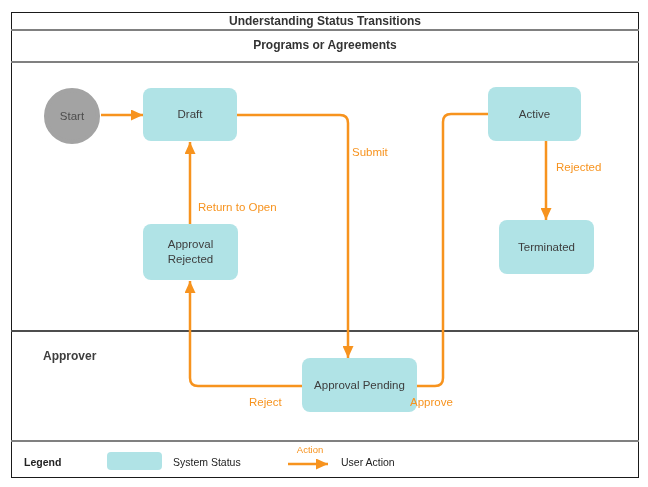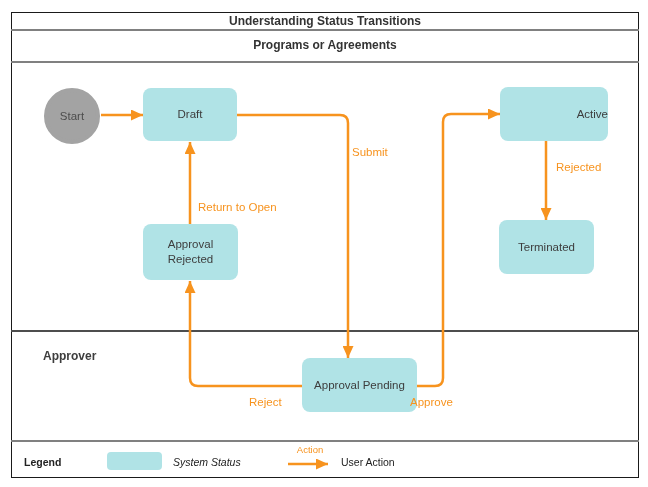--- a/index.html
+++ b/index.html
@@ -77,21 +77,21 @@
   </svg>
 
   <div class="start-circle">
     <span>Start</span>
   </div>
 
   <div class="node" style="left:143px;top:88px;width:94px;height:53px;">
     <span>Draft</span>
   </div>
 
-  <div class="node" style="left:500px;top:87px;width:108px;height:54px;justify-content:flex-end;">
+  <div class="node" style="left:488px;top:87px;width:93px;height:54px;">
     <span>Active</span>
   </div>
 
   <div class="node" style="left:499px;top:220px;width:95px;height:54px;">
     <span>Terminated</span>
   </div>
 
   <div class="node" style="left:143px;top:224px;width:95px;height:56px;">
     <span class="narrow">Approval Rejected</span>
   </div>
@@ -101,17 +101,17 @@
   </div>
 
   <div class="edge-label" style="left:352px;top:146px;">Submit</div>
   <div class="edge-label" style="left:198px;top:201px;">Return to Open</div>
   <div class="edge-label" style="left:556px;top:161px;">Rejected</div>
   <div class="edge-label" style="left:249px;top:396px;">Reject</div>
   <div class="edge-label" style="left:410px;top:396px;">Approve</div>
 
   <div class="legend-text legend-title" style="left:24px;top:456px;">Legend</div>
   <div class="legend-swatch"></div>
-  <div class="legend-text" style="left:173px;top:456px;font-style:italic;">System Status</div>
+  <div class="legend-text" style="left:173px;top:456px;">System Status</div>
   <div class="action-lbl">Action</div>
   <div class="legend-text" style="left:341px;top:456px;">User Action</div>
 
 </div>
 
 </body></html>

